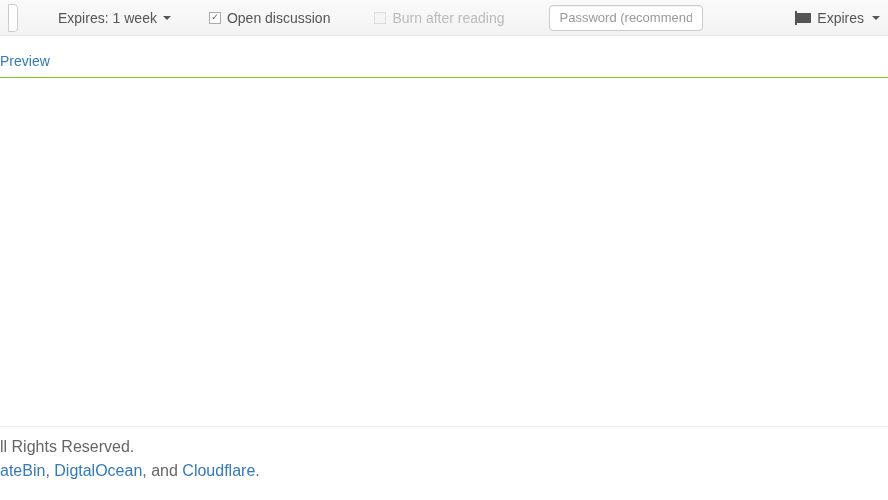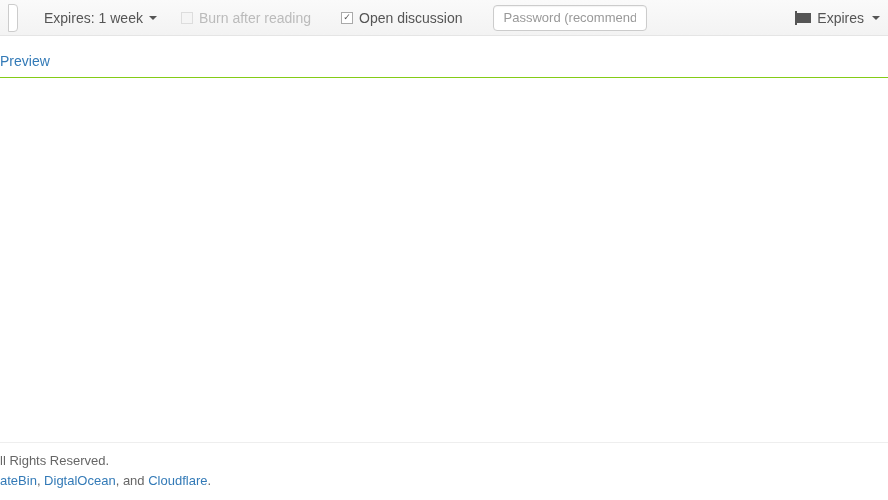--- a/index.html
+++ b/index.html
@@ -15,21 +15,21 @@
     }
     .toolbar {
       height: 36px;
       background: linear-gradient(to bottom, #fafafa, #f3f3f3);
       border-bottom: 1px solid #e5e5e5;
       display: flex;
       align-items: center;
       padding: 0 8px;
       position: relative;
     }
-    .toolbar-left { display: flex; align-items: center; gap: 2px; }
+    .toolbar-left { display: flex; align-items: center; gap: 16px; }
     .toolbar-right { position: absolute; right: 4px; display: flex; align-items: center; }
     .btn-frag {
       background: #fff;
       border: 1px solid #ccc;
       border-radius: 0 4px 4px 0;
       height: 28px;
       width: 10px;
       margin-right: 16px;
     }
     .dropdown {
@@ -104,51 +104,51 @@
       color: #337ab7;
       padding: 10px 12px 8px 0;
       cursor: pointer;
     }
     .content-area {
       height: 362px;
       background: #fff;
     }
     .footer {
       position: absolute;
-      bottom: 4px; left: 0; right: 0;
+      bottom: 11px; left: 0; right: 0;
       border-top: 1px solid #eee;
       padding: 8px 0 6px 0;
-      font-size: 13px;
+      font-size: 16px;
       color: #666;
       line-height: 1.5;
     }
     .footer a { color: #337ab7; text-decoration: none; cursor: pointer; }
     .footer .sep { color: #666; }
   </style>
 </head>
 <body>
 
 <div class="toolbar">
   <div class="toolbar-left">
     <div class="btn-frag"></div>
 
     <div class="dropdown">
       <span>Expires:</span>
       <span>1 week</span>
       <span class="caret"></span>
     </div>
 
+    <label class="check-group">
+      <span class="checkbox checked"></span>
+      <span>Open discussion</span>
+    </label>
+
     <label class="check-group disabled">
       <span class="checkbox"></span>
       <span>Burn after reading</span>
-    </label>
-
-    <label class="check-group">
-      <span class="checkbox checked"></span>
-      <span>Open discussion</span>
     </label>
 
     <input type="password" class="password-input" placeholder="Password (recommended)" style="">
 
   </div>
 
   <div class="toolbar-right">
     <div class="lang">
       <span class="flag-icon"></span>
       <span>Expires</span>

